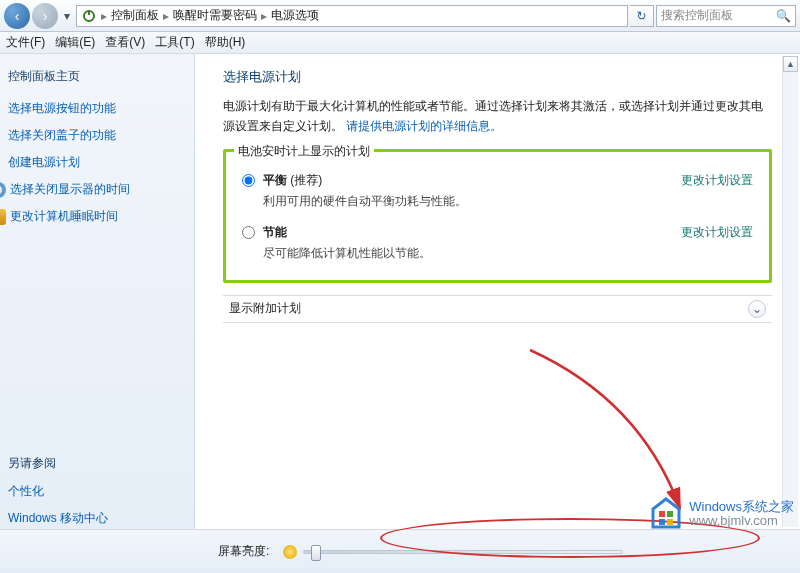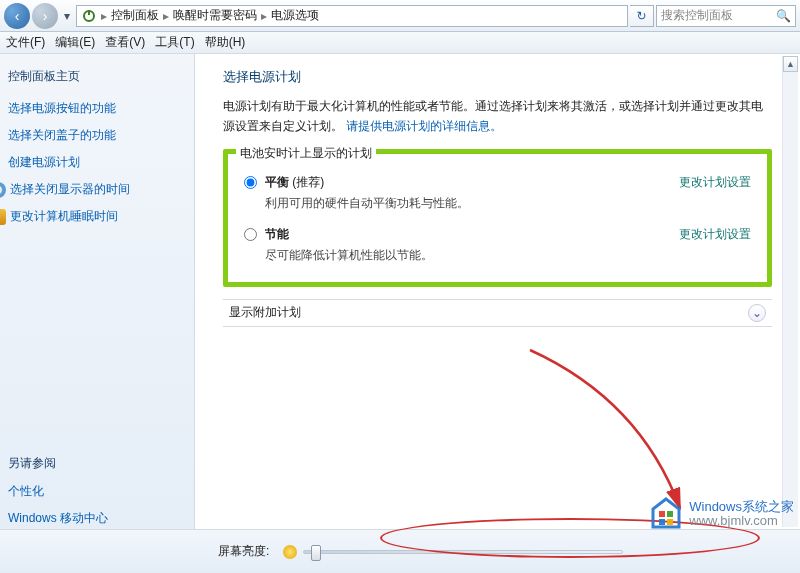--- a/index.html
+++ b/index.html
@@ -30,21 +30,21 @@
   .side-link.icon-row { display:flex; align-items:center; gap:4px; margin-left:-18px; padding-left:0;}
   .side-icon { width:16px; height:16px; border-radius:50%; background:#5a9ad6; display:inline-flex; align-items:center; justify-content:center; color:#fff; font-size:9px; flex-shrink:0;}
   .side-icon.shield { background:linear-gradient(#f0c040,#d08a10); border-radius:3px;}
   .side-spacer { flex:1; }
   .see-also { color:#1a3e68; margin-bottom:6px; }
 
   .content { flex:1; position:relative; padding: 14px 28px 12px 28px; overflow:hidden; }
   h1 { color:#063d6e; font-size:13px; font-weight:normal; margin-bottom:10px; }
   .desc { line-height:1.7; margin-bottom:12px; }
   .desc a { color:#065fb2; cursor:pointer;}
-  .groupbox { border:5px solid #84cc16; border-radius:2px; padding: 14px 16px 18px 16px; position:relative; margin-bottom: 12px; }
+  .groupbox { border:3px solid #84cc16; border-radius:2px; padding: 14px 16px 18px 16px; position:relative; margin-bottom: 12px; }
   .groupbox .legend { position:absolute; top:-9px; left:8px; background:#fff; padding:0 4px; color:#222;}
   .plan { display:flex; align-items:flex-start; margin: 6px 0 14px 0; }
   .plan:last-child { margin-bottom: 0;}
   .plan input[type=radio]{ margin-top:2px; margin-right:8px; }
   .plan .plan-body { flex:1; }
   .plan .plan-name { color:#222; }
   .plan .rec { }
   .plan .plan-desc { color:#444; margin-top:4px; }
   .change-link { color:#0f766e; cursor:pointer; }
 

